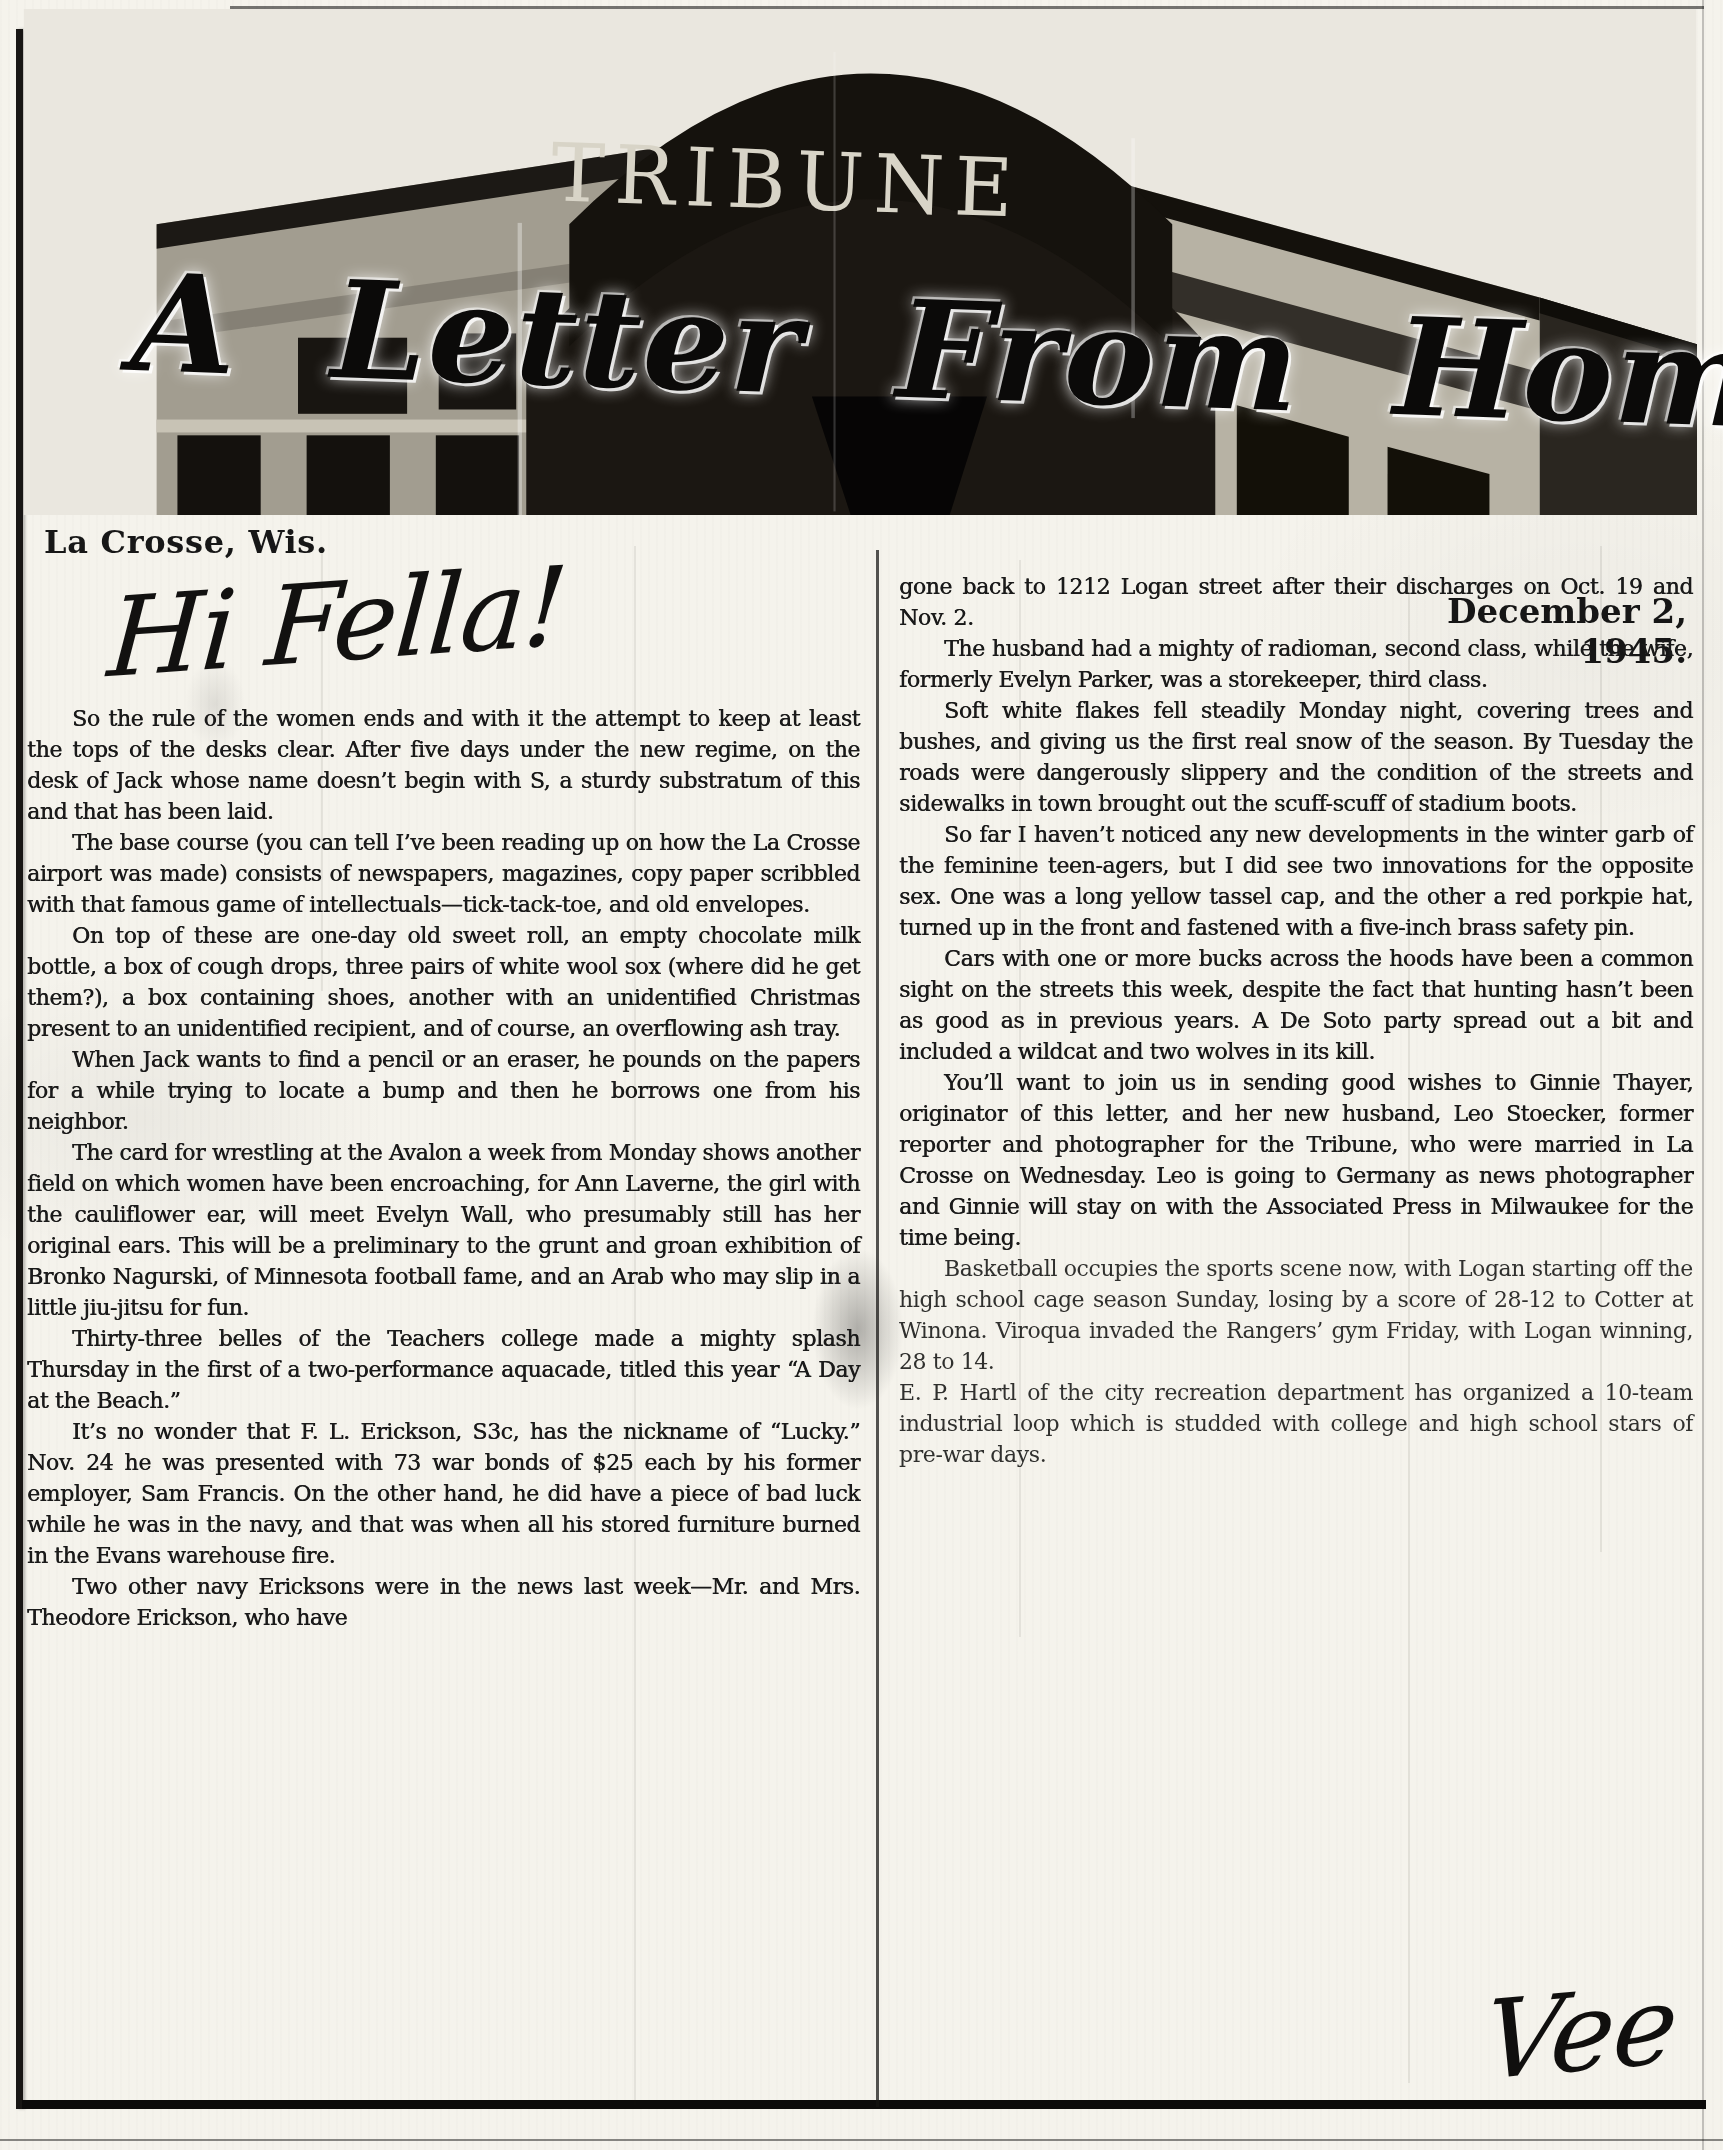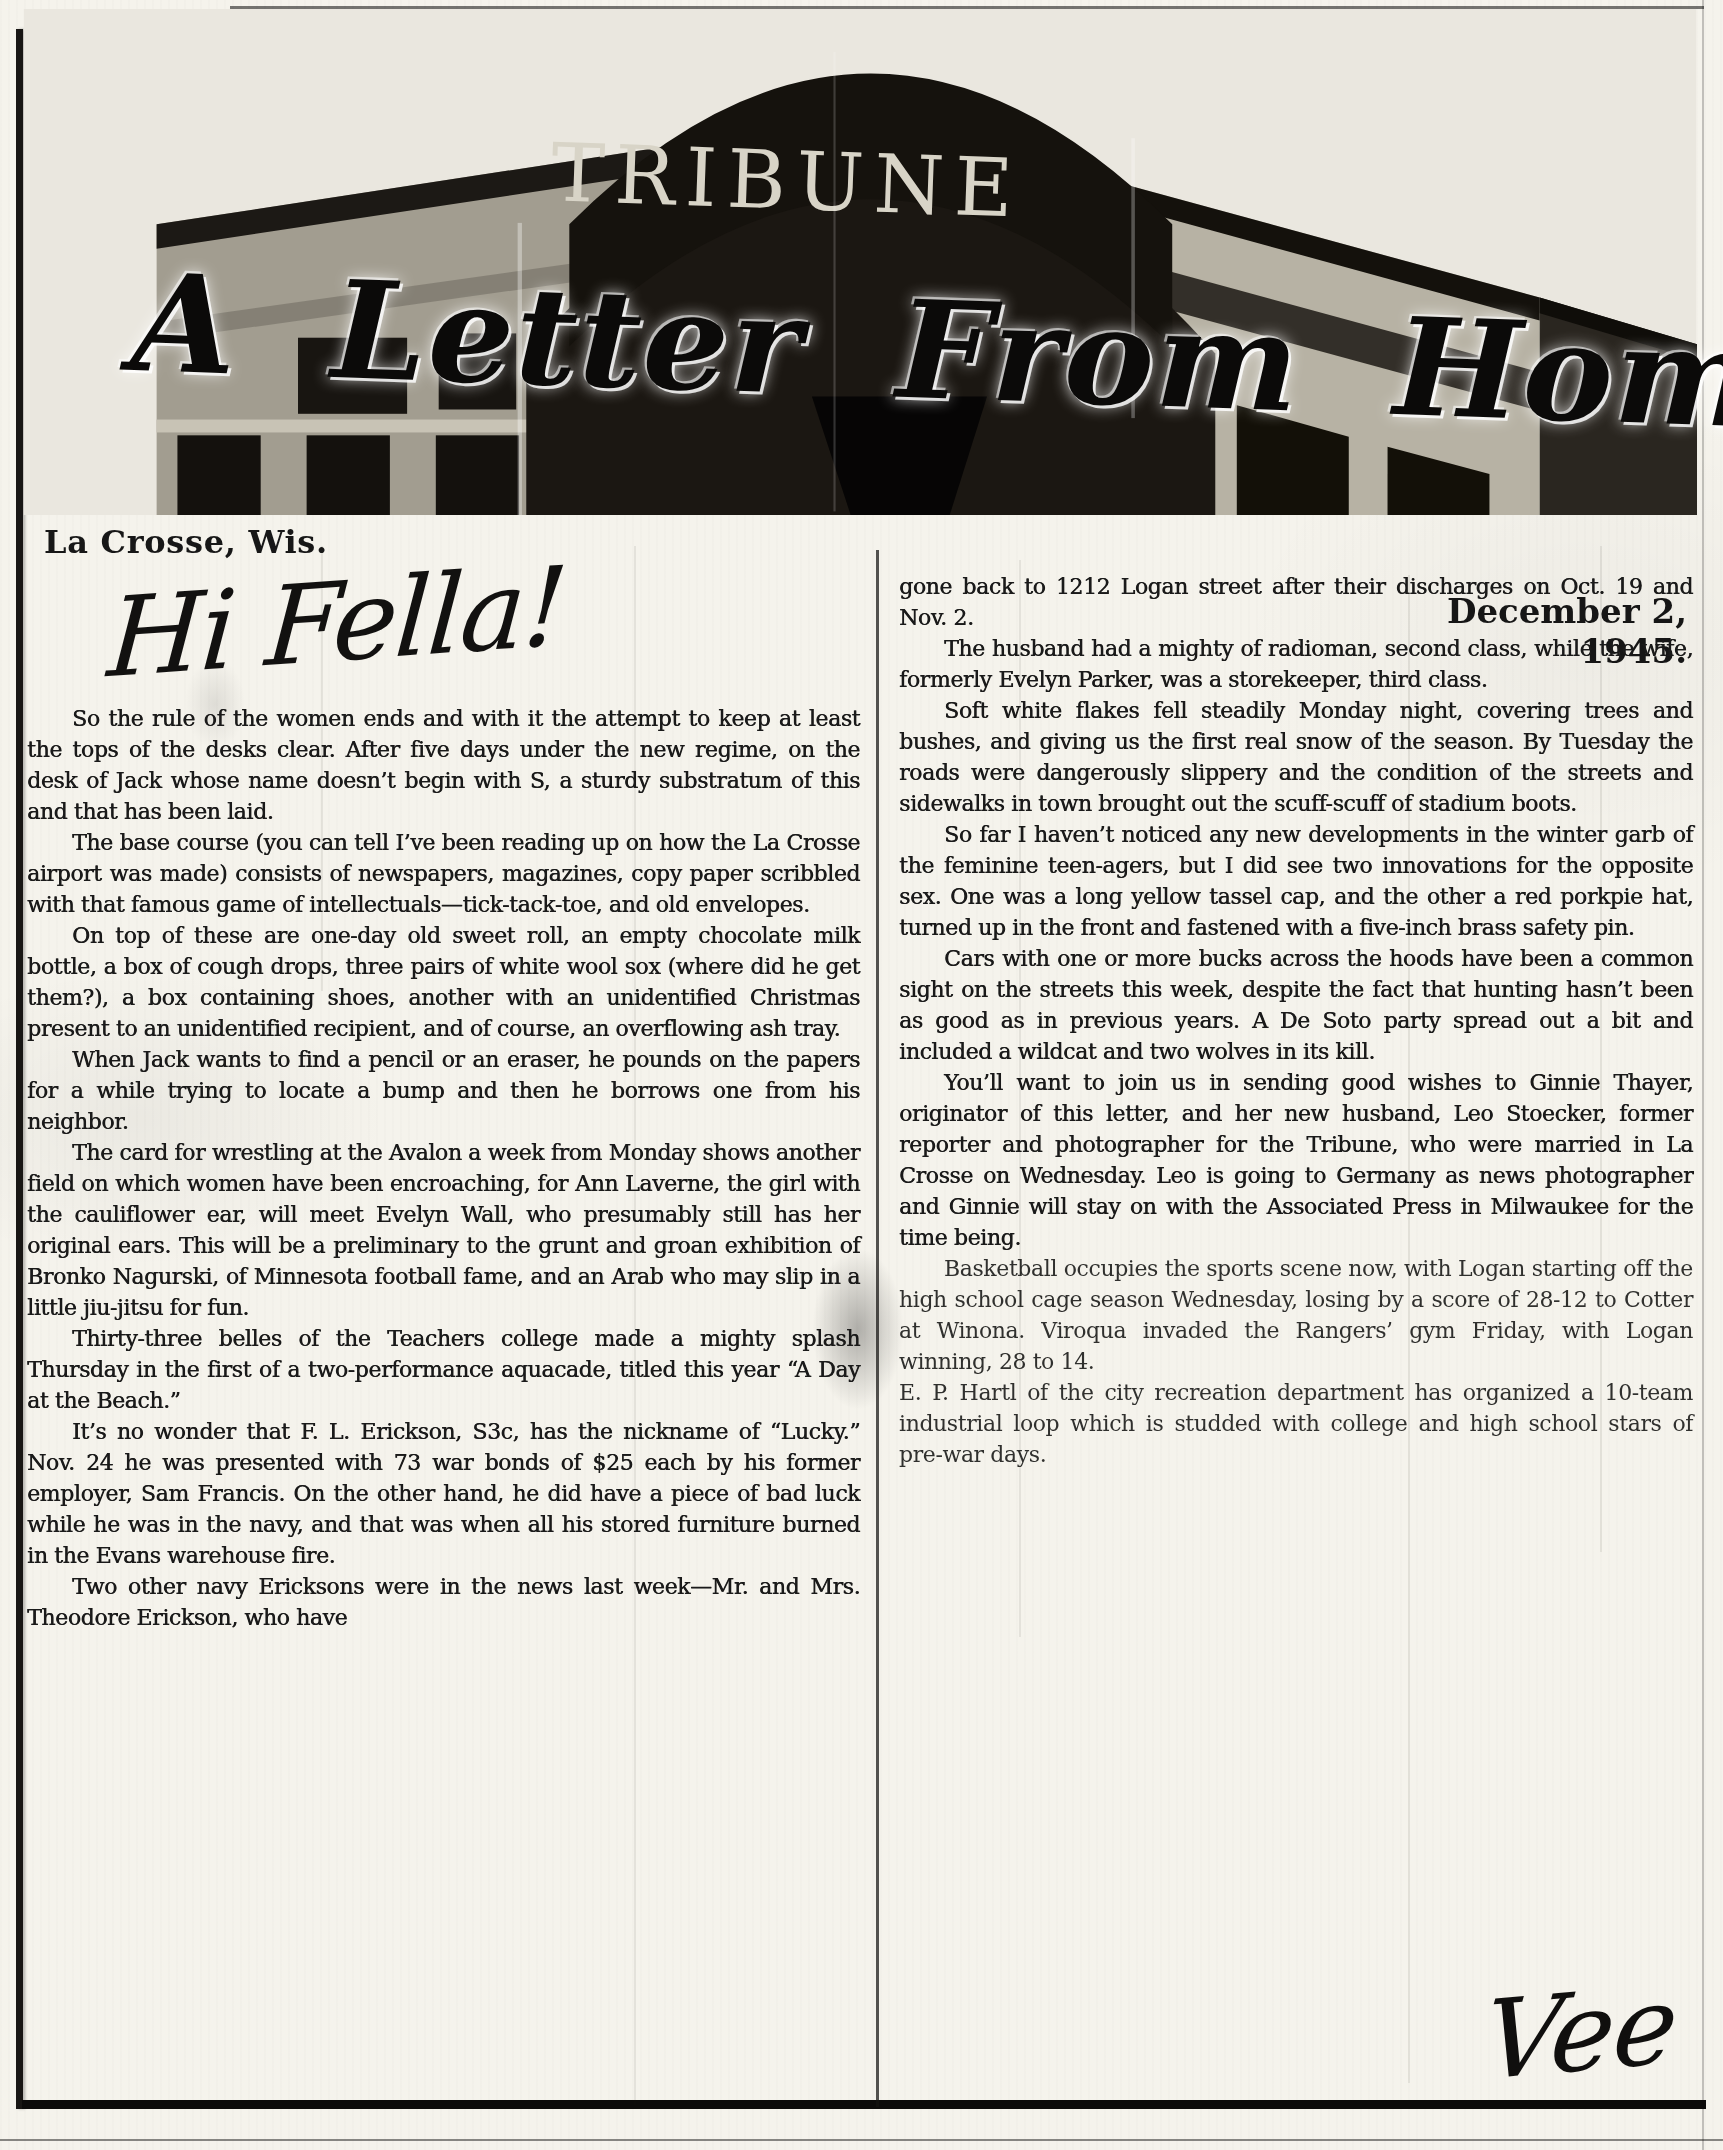--- a/index.html
+++ b/index.html
@@ -142,21 +142,21 @@
       <p class="para indent heavy">It’s no wonder that F. L. Erickson, S3c, has the nickname of “Lucky.” Nov. 24 he was presented with 73 war bonds of $25 each by his former employer, Sam Francis. On the other hand, he did have a piece of bad luck while he was in the navy, and that was when all his stored furniture burned in the Evans warehouse fire.</p>
       <p class="para indent heavy">Two other navy Ericksons were in the news last week—Mr. and Mrs. Theodore Erickson, who have</p>
     </div>
   <div id="right-col" class="col col-right">
       <p class="para heavy">gone back to 1212 Logan street after their discharges on Oct. 19 and Nov. 2.</p>
       <p class="para indent heavy">The husband had a mighty of radioman, second class, while the wife, formerly Evelyn Parker, was a storekeeper, third class.</p>
       <p class="para indent heavy">Soft white flakes fell steadily Monday night, covering trees and bushes, and giving us the first real snow of the season. By Tuesday the roads were dangerously slippery and the condition of the streets and sidewalks in town brought out the scuff-scuff of stadium boots.</p>
       <p class="para indent heavy">So far I haven’t noticed any new developments in the winter garb of the feminine teen-agers, but I did see two innovations for the opposite sex. One was a long yellow tassel cap, and the other a red porkpie hat, turned up in the front and fastened with a five-inch brass safety pin.</p>
       <p class="para indent heavy">Cars with one or more bucks across the hoods have been a common sight on the streets this week, despite the fact that hunting hasn’t been as good as in previous years. A De Soto party spread out a bit and included a wildcat and two wolves in its kill.</p>
       <p class="para indent heavy">You’ll want to join us in sending good wishes to Ginnie Thayer, originator of this letter, and her new husband, Leo Stoecker, former reporter and photographer for the Tribune, who were married in La Crosse on Wednesday. Leo is going to Germany as news photographer and Ginnie will stay on with the Associated Press in Milwaukee for the time being.</p>
-      <p class="para indent light">Basketball occupies the sports scene now, with Logan starting off the high school cage season Wednesday, losing by a score of 28-12 to Cotter at Winona. Viroqua invaded the Rangers’ gym Friday, with Logan winning, 28 to 14.</p>
+      <p class="para indent light">Basketball occupies the sports scene now, with Logan starting off the high school cage season Sunday, losing by a score of 28-12 to Cotter at Winona. Viroqua invaded the Rangers’ gym Friday, with Logan winning, 28 to 14.</p>
       <p class="para light">E. P. Hartl of the city recreation department has organized a 10-team industrial loop which is studded with college and high school stars of pre-war days.</p>
     </div>
 
   <div class="signature">Vee</div>
 
   <div class="scratch" style="left:321px;top:546px;height:445px;"></div>
   <div class="scratch" style="left:634px;top:546px;height:1559px;"></div>
   <div class="scratch" style="left:1019px;top:560px;height:1077px;"></div>
   <div class="scratch" style="left:1408px;top:575px;height:1508px;"></div>
   <div class="scratch" style="left:1600px;top:546px;height:1006px;"></div>

